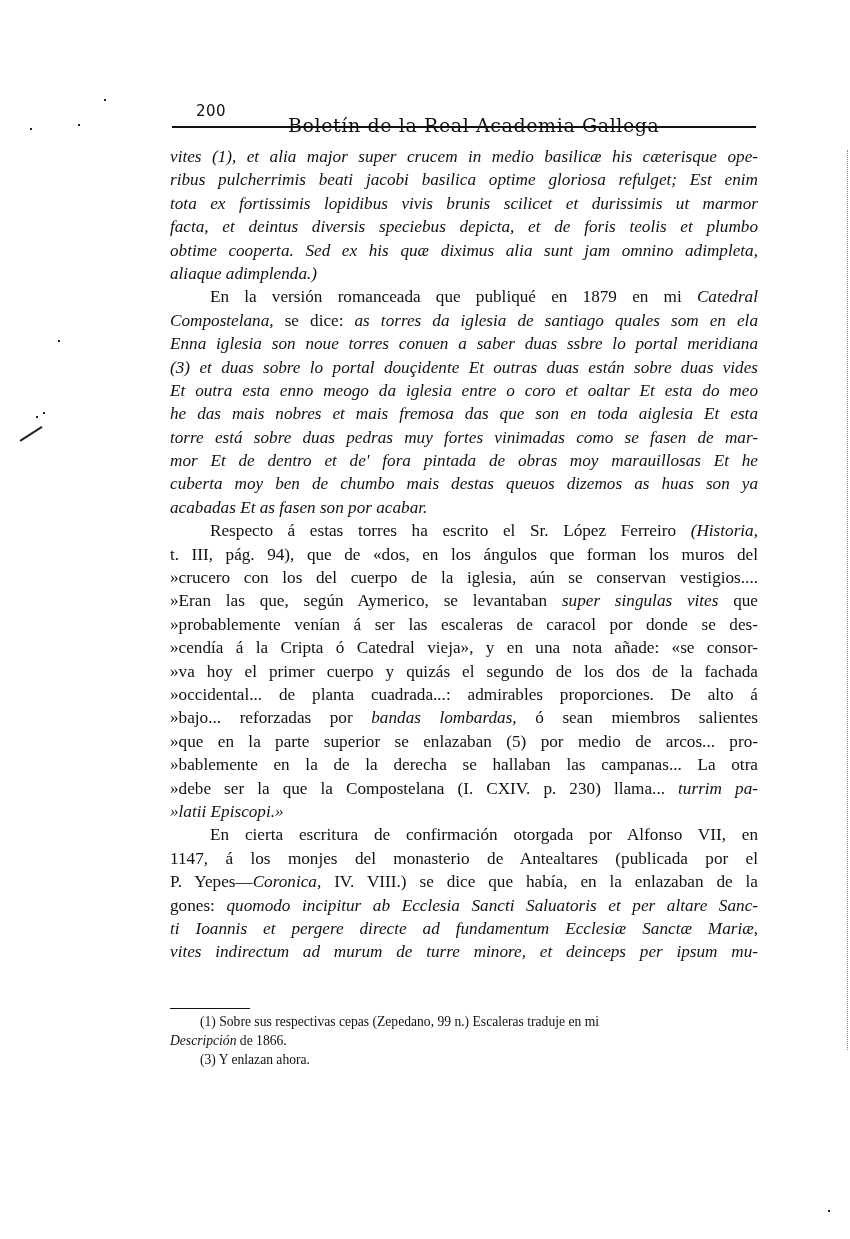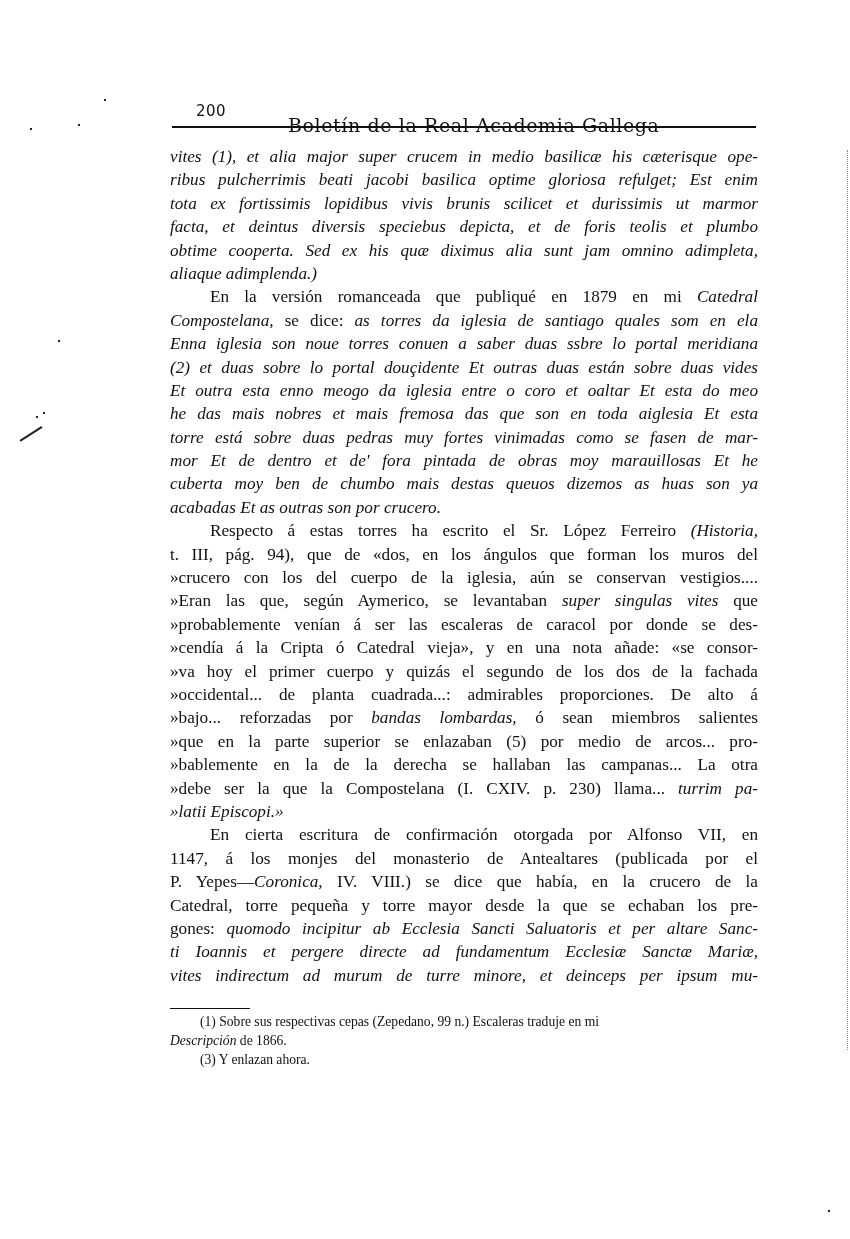--- a/index.html
+++ b/index.html
@@ -36,44 +36,43 @@
   <div class="body-text" id="body-text">
       <span class="line"><span class="it">vites (1), et alia major super crucem in medio basilicæ his cæterisque ope-</span></span>
       <span class="line"><span class="it">ribus pulcherrimis beati jacobi basilica optime gloriosa refulget; Est enim</span></span>
       <span class="line"><span class="it">tota ex fortissimis lopidibus vivis brunis scilicet et durissimis ut marmor</span></span>
       <span class="line"><span class="it">facta, et deintus diversis speciebus depicta, et de foris teolis et plumbo</span></span>
       <span class="line"><span class="it">obtime cooperta. Sed ex his quæ diximus alia sunt jam omnino adimpleta,</span></span>
       <span class="line last"><span class="it">aliaque adimplenda.)</span></span>
       <span class="line indent"><span>En la versión romanceada que publiqué en 1879 en mi </span><span class="it">Catedral</span></span>
       <span class="line"><span class="it">Compostelana,</span><span> se dice: </span><span class="it">as torres da iglesia de santiago quales som en ela</span></span>
       <span class="line"><span class="it">Enna iglesia son noue torres conuen a saber duas ssbre lo portal meridiana</span></span>
-      <span class="line"><span class="it">(2) et duas sobre lo portal douçidente Et outras duas están sobre duas vides</span></span>
+      <span class="line"><span class="it">(3) et duas sobre lo portal douçidente Et outras duas están sobre duas vides</span></span>
       <span class="line"><span class="it">Et outra esta enno meogo da iglesia entre o coro et oaltar Et esta do meo</span></span>
       <span class="line"><span class="it">he das mais nobres et mais fremosa das que son en toda aiglesia Et esta</span></span>
       <span class="line"><span class="it">torre está sobre duas pedras muy fortes vinimadas como se fasen de mar-</span></span>
       <span class="line"><span class="it">mor Et de dentro et de' fora pintada de obras moy marauillosas Et he</span></span>
       <span class="line"><span class="it">cuberta moy ben de chumbo mais destas queuos dizemos as huas son ya</span></span>
-      <span class="line last"><span class="it">acabadas Et as outras son por crucero.</span></span>
+      <span class="line last"><span class="it">acabadas Et as fasen son por acabar.</span></span>
       <span class="line indent"><span>Respecto á estas torres ha escrito el Sr. López Ferreiro </span><span class="it">(Historia,</span></span>
       <span class="line"><span>t. III, pág. 94), que de «dos, en los ángulos que forman los muros del</span></span>
       <span class="line"><span>»crucero con los del cuerpo de la iglesia, aún se conservan vestigios....</span></span>
       <span class="line"><span>»Eran las que, según Aymerico, se levantaban </span><span class="it">super singulas vites</span><span> que</span></span>
       <span class="line"><span>»probablemente venían á ser las escaleras de caracol por donde se des-</span></span>
       <span class="line"><span>»cendía á la Cripta ó Catedral vieja», y en una nota añade: «se consor-</span></span>
       <span class="line"><span>»va hoy el primer cuerpo y quizás el segundo de los dos de la fachada</span></span>
       <span class="line"><span>»occidental... de planta cuadrada...: admirables proporciones. De alto á</span></span>
       <span class="line"><span>»bajo... reforzadas por </span><span class="it">bandas lombardas,</span><span> ó sean miembros salientes</span></span>
       <span class="line"><span>»que en la parte superior se enlazaban (5) por medio de arcos... pro-</span></span>
       <span class="line"><span>»bablemente en la de la derecha se hallaban las campanas... La otra</span></span>
       <span class="line"><span>»debe ser la que la Compostelana (I. CXIV. p. 230) llama... </span><span class="it">turrim pa-</span></span>
       <span class="line last"><span class="it">»latii Episcopi.»</span></span>
       <span class="line indent"><span>En cierta escritura de confirmación otorgada por Alfonso VII, en</span></span>
       <span class="line"><span>1147, á los monjes del monasterio de Antealtares (publicada por el</span></span>
-      <span class="line"><span>P. Yepes—</span><span class="it">Coronica,</span><span> IV. VIII.) se dice que había, en la crucero de la</span></span>
-      <span class="line"><span>Catedral, torre pequeña y torre mayor desde la que se echaban los pre-</span></span>
+      <span class="line"><span>P. Yepes—</span><span class="it">Coronica,</span><span> IV. VIII.) se dice que había, en la enlazaban de la</span></span>
       <span class="line"><span>gones: </span><span class="it">quomodo incipitur ab Ecclesia Sancti Saluatoris et per altare Sanc-</span></span>
       <span class="line"><span class="it">ti Ioannis et pergere directe ad fundamentum Ecclesiæ Sanctæ Mariæ,</span></span>
       <span class="line"><span class="it">vites indirectum ad murum de turre minore, et deinceps per ipsum mu-</span></span>
     </div>
 
   <div class="footnote-rule"></div>
   <div class="footnotes" id="footnotes">
       <span class="fn-line fn-indent"><span>(1)  Sobre sus respectivas cepas (Zepedano, 99 n.) Escaleras traduje en mi</span></span>
       <span class="fn-line"><span class="it">Descripción</span><span> de 1866.</span></span>
       <span class="fn-line fn-indent"><span>(3)  Y enlazan ahora.</span></span>

